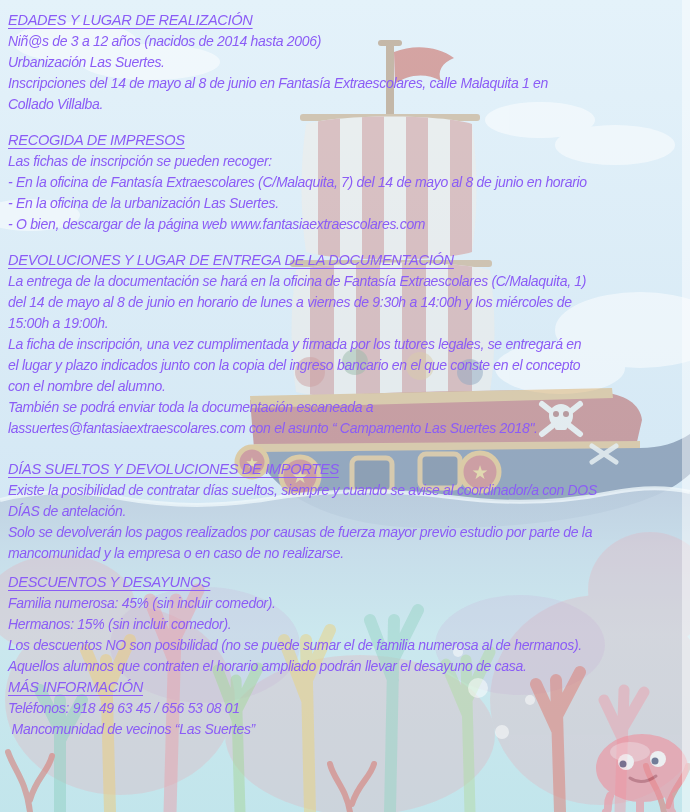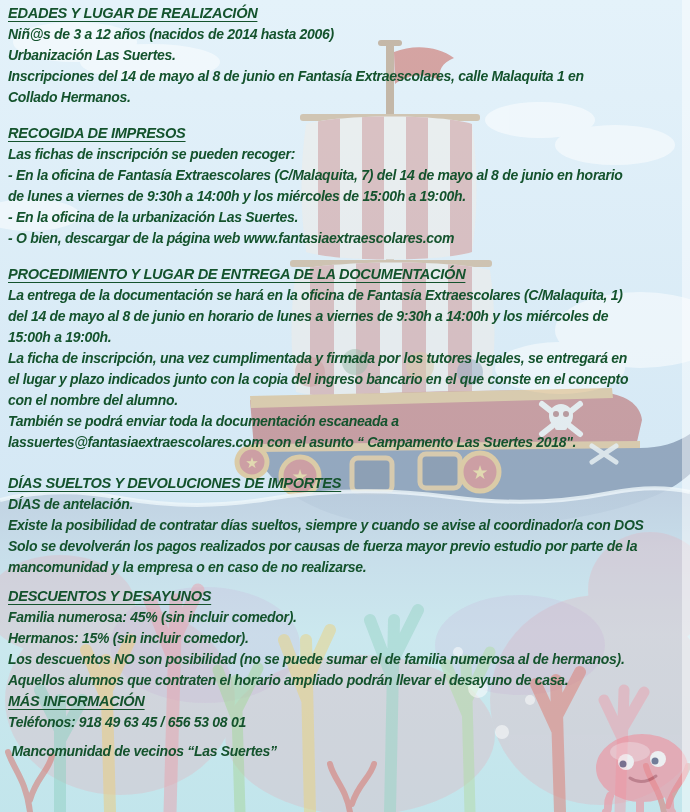--- a/index.html
+++ b/index.html
@@ -4,38 +4,38 @@
 <style>
   html,body{margin:0;padding:0;background:#ffffff;}
   .page{
     position:relative;width:690px;height:812px;overflow:hidden;
     background:#dcedf7;
     font-family:"Liberation Sans",sans-serif;
   }
   .bg{position:absolute;top:0;left:0;display:block;}
   .content{
     position:absolute;top:0;left:0;width:678px;
-    padding:3px 4px 0 8px;
-    color:#14532d;
-    font-weight:bold;font-style:italic;
+    padding:10px 4px 0 8px;
+    color:#8b5cf6;
+    font-weight:normal;font-style:italic;
     font-size:14px;letter-spacing:-0.3px;
   }
   .h{
     height:21px;line-height:21px;white-space:pre;
     font-size:14.6px;
     text-decoration:underline;
     text-underline-offset:3px;
   }
   .line{height:21px;line-height:21px;white-space:pre;}
   .s1{margin-bottom:15px}
   .s2{margin-bottom:15px}
   .s3{margin-bottom:20px}
   .s4{margin-bottom:8px}
   .s5{}
-  .s6{margin-bottom:8px}
+  .s6{}
 </style>
 </head>
 <body>
 
 <div class="page">
 
   <svg class="bg" width="690" height="812" viewBox="0 0 690 812" aria-hidden="true">
     <defs>
       <linearGradient id="skyG" x1="0" y1="0" x2="0" y2="1">
         <stop offset="0" stop-color="#e4f2fa"></stop>
@@ -180,48 +180,47 @@
     <rect x="682" y="0" width="8" height="812" fill="#ffffff" opacity="0.45"></rect>
   </svg>
 
   <div class="content">
 
     <div class="sec s1">
       <div class="h">EDADES Y LUGAR DE REALIZACIÓN</div>
       <div class="line">Niñ@s de 3 a 12 años (nacidos de 2014 hasta 2006)</div>
       <div class="line">Urbanización Las Suertes.</div>
       <div class="line">Inscripciones del 14 de mayo al 8 de junio en Fantasía Extraescolares, calle Malaquita 1 en</div>
-      <div class="line">Collado Hermanos.</div>
+      <div class="line">Collado Villalba.</div>
     </div>
 
     <div class="sec s2">
       <div class="h">RECOGIDA DE IMPRESOS</div>
       <div class="line">Las fichas de inscripción se pueden recoger:</div>
       <div class="line">- En la oficina de Fantasía Extraescolares (C/Malaquita, 7) del 14 de mayo al 8 de junio en horario</div>
-      <div class="line">de lunes a viernes de 9:30h a 14:00h y los miércoles de 15:00h a 19:00h.</div>
       <div class="line">- En la oficina de la urbanización Las Suertes.</div>
       <div class="line">- O bien, descargar de la página web www.fantasiaextraescolares.com</div>
     </div>
 
     <div class="sec s3">
-      <div class="h">PROCEDIMIENTO Y LUGAR DE ENTREGA DE LA DOCUMENTACIÓN</div>
+      <div class="h">DEVOLUCIONES Y LUGAR DE ENTREGA DE LA DOCUMENTACIÓN</div>
       <div class="line">La entrega de la documentación se hará en la oficina de Fantasía Extraescolares (C/Malaquita, 1)</div>
       <div class="line">del 14 de mayo al 8 de junio en horario de lunes a viernes de 9:30h a 14:00h y los miércoles de</div>
       <div class="line">15:00h a 19:00h.</div>
       <div class="line">La ficha de inscripción, una vez cumplimentada y firmada por los tutores legales, se entregará en</div>
       <div class="line">el lugar y plazo indicados junto con la copia del ingreso bancario en el que conste en el concepto</div>
       <div class="line">con el nombre del alumno.</div>
       <div class="line">También se podrá enviar toda la documentación escaneada a</div>
       <div class="line">lassuertes@fantasiaextraescolares.com con el asunto “ Campamento Las Suertes 2018".</div>
     </div>
 
     <div class="sec s4">
       <div class="h">DÍAS SUELTOS Y DEVOLUCIONES DE IMPORTES</div>
+      <div class="line">Existe la posibilidad de contratar días sueltos, siempre y cuando se avise al coordinador/a con DOS</div>
       <div class="line">DÍAS de antelación.</div>
-      <div class="line">Existe la posibilidad de contratar días sueltos, siempre y cuando se avise al coordinador/a con DOS</div>
       <div class="line">Solo se devolverán los pagos realizados por causas de fuerza mayor previo estudio por parte de la</div>
       <div class="line">mancomunidad y la empresa o en caso de no realizarse.</div>
     </div>
 
     <div class="sec s5">
       <div class="h">DESCUENTOS Y DESAYUNOS</div>
       <div class="line">Familia numerosa: 45% (sin incluir comedor).</div>
       <div class="line">Hermanos: 15% (sin incluir comedor).</div>
       <div class="line">Los descuentos NO son posibilidad (no se puede sumar el de familia numerosa al de hermanos).</div>
       <div class="line">Aquellos alumnos que contraten el horario ampliado podrán llevar el desayuno de casa.</div>

